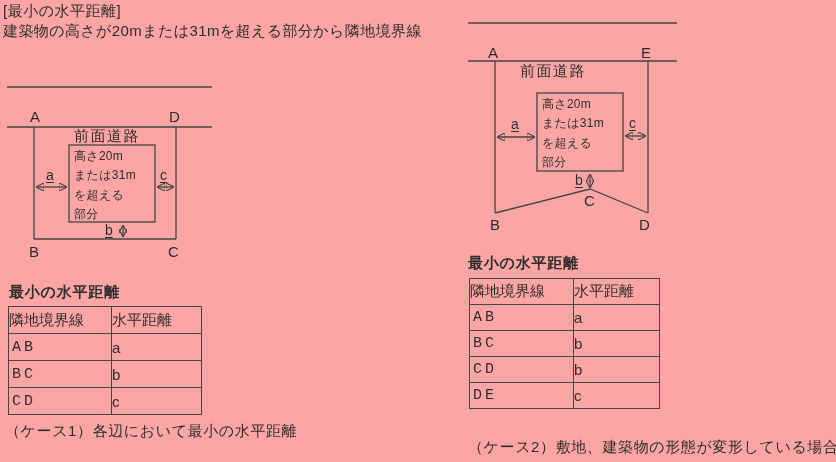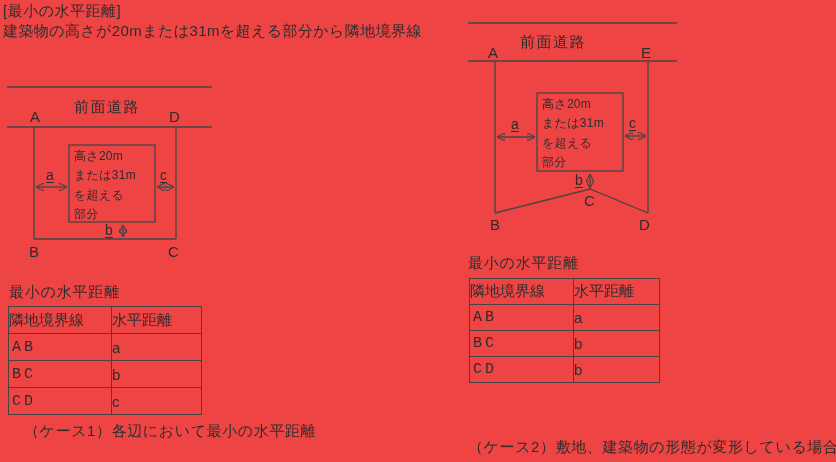--- a/index.html
+++ b/index.html
@@ -1,38 +1,38 @@
 <!DOCTYPE html>
 <html><head>
 <meta charset="utf-8">
 <style>
   * { margin:0; padding:0; box-sizing:border-box; }
   html,body { background:#e8e8e6; }
   #canvas {
     position:relative;
     width:836px; height:462px;
-    background:#ef4444;
+    background:#fca5a5;
     overflow:hidden;
     font-family:"Liberation Sans","DejaVu Sans",sans-serif;
     color:#2d2d2d;
   }
   .abs { position:absolute; }
   .txt { white-space:nowrap; color:#2d2d2d; }
   .page-title { font-size:15px; letter-spacing:0.5px; }
   .desc { font-size:15px; letter-spacing:0.4px; }
-  .road-label { font-size:15px; letter-spacing:1.5px; }
+  .road-label { font-size:15px; letter-spacing:1.5px;margin-top:29px; }
   .corner { font-size:15px; }
   .dist {
     font-size:14px;
     text-decoration:underline;
     text-underline-offset:2px;
     text-decoration-thickness:1px;
   }
   .boxtext { font-size:12px; line-height:19.4px; letter-spacing:0.3px; }
-  .table-title { font-size:15px; letter-spacing:0.8px; }
+  .table-title { font-size:15px; letter-spacing:0.8px;font-weight:bold; }
   .caption { font-size:15px; letter-spacing:0.6px; }
 
   table.dtable {
     position:absolute;
     border-collapse:collapse;
     table-layout:fixed;
   }
   table.dtable th, table.dtable td {
     border:1.5px solid #454545;
     text-align:left;
@@ -121,21 +121,21 @@
       <td class="latin">BC</td>
       <td>b</td>
     </tr>
     <tr>
       <td class="latin">CD</td>
       <td>c</td>
     </tr>
   </tbody>
     </table>
 
-  <div class="abs txt caption" style="left:5px;top:422px;margin-left:19px;">（ケース1）各辺において最小の水平距離</div>
+  <div class="abs txt caption" style="left:5px;top:422px;">（ケース1）各辺において最小の水平距離</div>
 
   <div class="abs txt road-label" style="left:520px;top:33px;">前面道路</div>
   <div class="abs txt corner" style="left:488px;top:44px;">A</div>
   <div class="abs txt corner" style="left:641px;top:44px;">E</div>
   <div class="abs txt corner" style="left:490px;top:216px;">B</div>
   <div class="abs txt corner" style="left:584px;top:192px;">C</div>
   <div class="abs txt corner" style="left:639px;top:216px;">D</div>
   <div class="abs txt dist" style="left:511px;top:116px;">a</div>
   <div class="abs txt dist" style="left:629px;top:115px;">c</div>
   <div class="abs txt dist" style="left:575px;top:172px;">b</div>
@@ -162,18 +162,22 @@
       <td>a</td>
     </tr>
     <tr>
       <td class="latin">BC</td>
       <td>b</td>
     </tr>
     <tr>
       <td class="latin">CD</td>
       <td>b</td>
     </tr>
+    <tr>
+      <td class="latin">DE</td>
+      <td>c</td>
+    </tr>
   </tbody>
     </table>
 
   <div class="abs txt caption" style="left:468px;top:438px;">（ケース2）敷地、建築物の形態が変形している場合</div>
 
 </div>
 
 </body></html>

